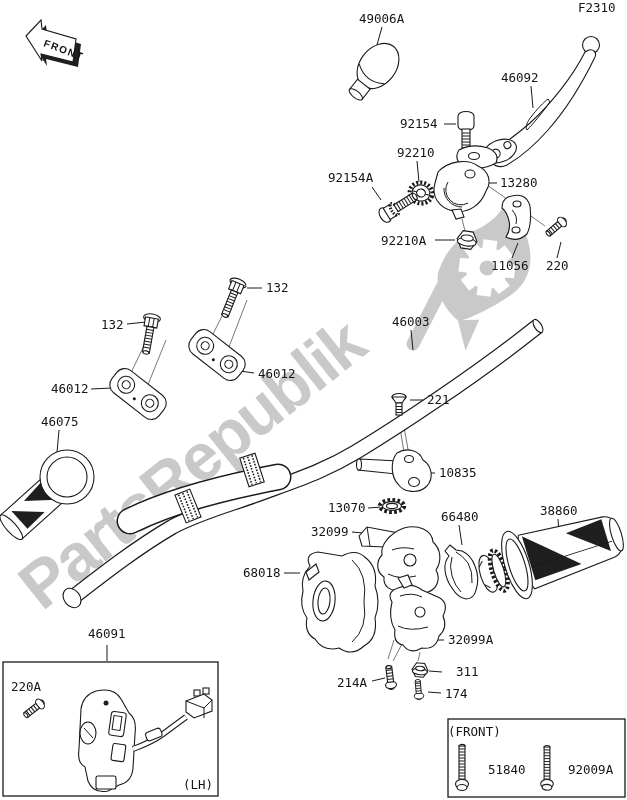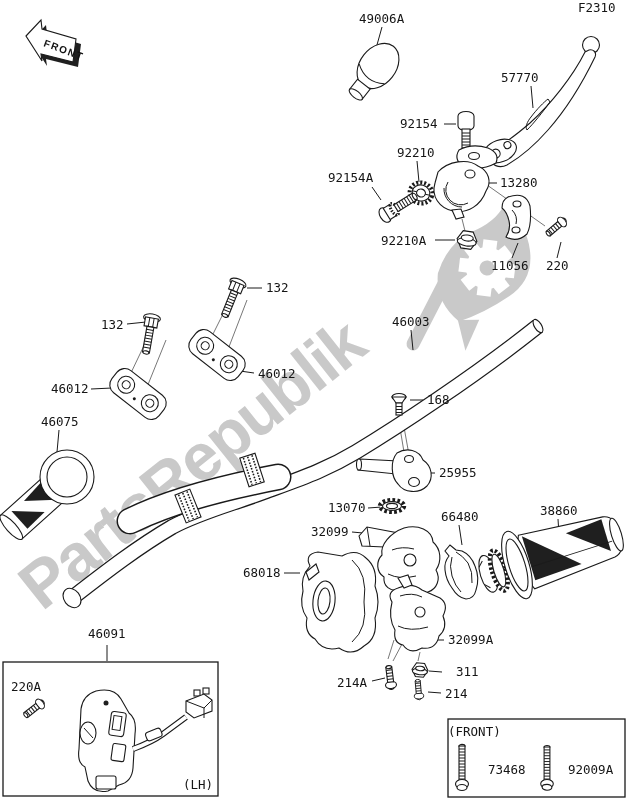--- a/index.html
+++ b/index.html
@@ -321,45 +321,45 @@
 
   <g>
     <rect x="448" y="719" width="177" height="78" fill="#fff" stroke="#1a1a1a" stroke-width="1.3"></rect>
     <use href="#bolt-long" transform="translate(462,746)"></use>
     <use href="#bolt-long" transform="translate(547,747) scale(0.97)"></use>
   </g>
 </svg>
 
 <span class="callout" style="left:578px;top:1px">F2310</span>
 <span class="callout" style="left:359px;top:12px">49006A</span>
-<span class="callout" style="left:501px;top:71px">57770</span>
+<span class="callout" style="left:501px;top:71px">46092</span>
 <span class="callout" style="left:400px;top:117px">92154</span>
 <span class="callout" style="left:397px;top:146px">92210</span>
 <span class="callout" style="left:328px;top:171px">92154A</span>
 <span class="callout" style="left:500px;top:176px">13280</span>
 <span class="callout" style="left:381px;top:234px">92210A</span>
 <span class="callout" style="left:491px;top:259px">11056</span>
 <span class="callout" style="left:546px;top:259px">220</span>
 <span class="callout" style="left:266px;top:281px">132</span>
 <span class="callout" style="left:101px;top:318px">132</span>
 <span class="callout" style="left:258px;top:367px">46012</span>
 <span class="callout" style="left:51px;top:382px">46012</span>
 <span class="callout" style="left:392px;top:315px">46003</span>
-<span class="callout" style="left:427px;top:393px">168</span>
+<span class="callout" style="left:427px;top:393px">221</span>
 <span class="callout" style="left:41px;top:415px">46075</span>
-<span class="callout" style="left:439px;top:466px">25955</span>
+<span class="callout" style="left:439px;top:466px">10835</span>
 <span class="callout" style="left:328px;top:501px">13070</span>
 <span class="callout" style="left:441px;top:510px">66480</span>
 <span class="callout" style="left:540px;top:504px">38860</span>
 <span class="callout" style="left:311px;top:525px">32099</span>
 <span class="callout" style="left:243px;top:566px">68018</span>
 <span class="callout" style="left:448px;top:633px">32099A</span>
 <span class="callout" style="left:456px;top:665px">311</span>
 <span class="callout" style="left:337px;top:676px">214A</span>
-<span class="callout" style="left:445px;top:687px">214</span>
+<span class="callout" style="left:445px;top:687px">174</span>
 <span class="callout" style="left:88px;top:627px">46091</span>
 <span class="callout" style="left:11px;top:680px">220A</span>
 <span class="callout" style="left:183px;top:778px">(LH)</span>
 <span class="callout" style="left:448px;top:725px">(FRONT)</span>
-<span class="callout" style="left:488px;top:763px">73468</span>
+<span class="callout" style="left:488px;top:763px">51840</span>
 <span class="callout" style="left:568px;top:763px">92009A</span>
 
 </div>
 
 </body></html>

